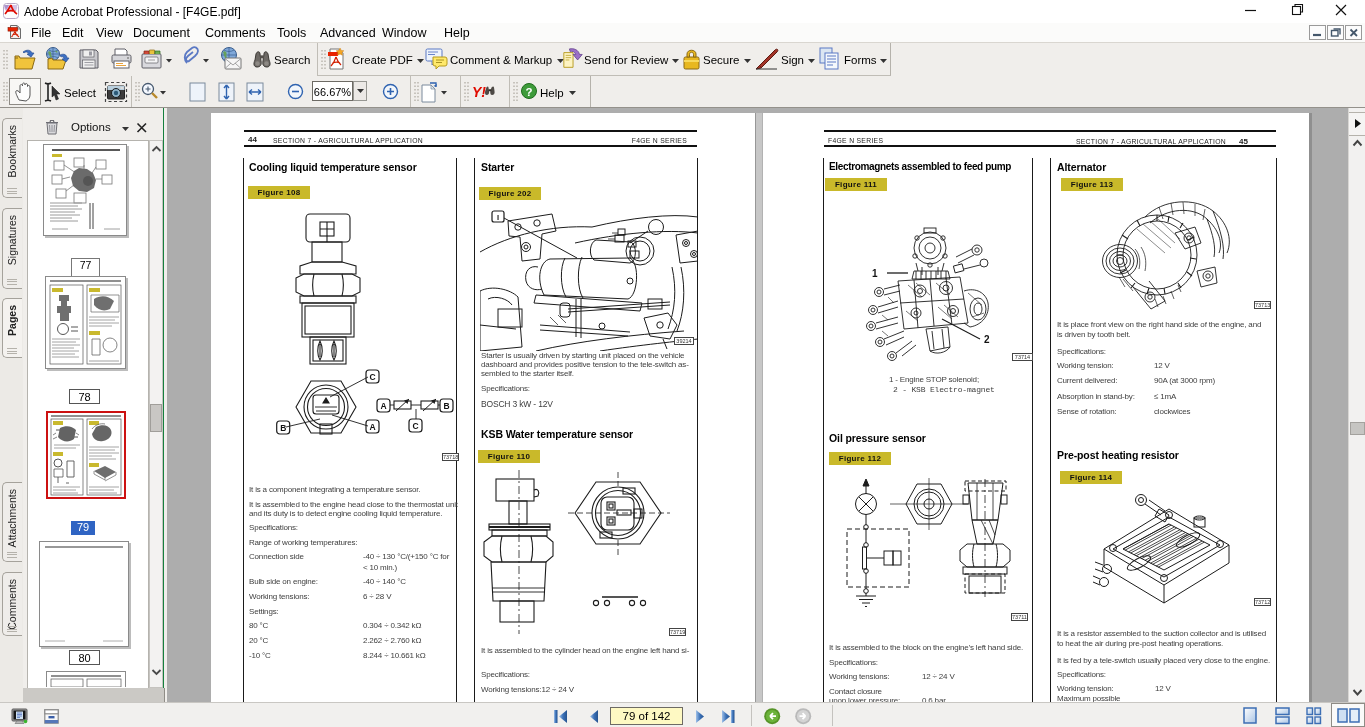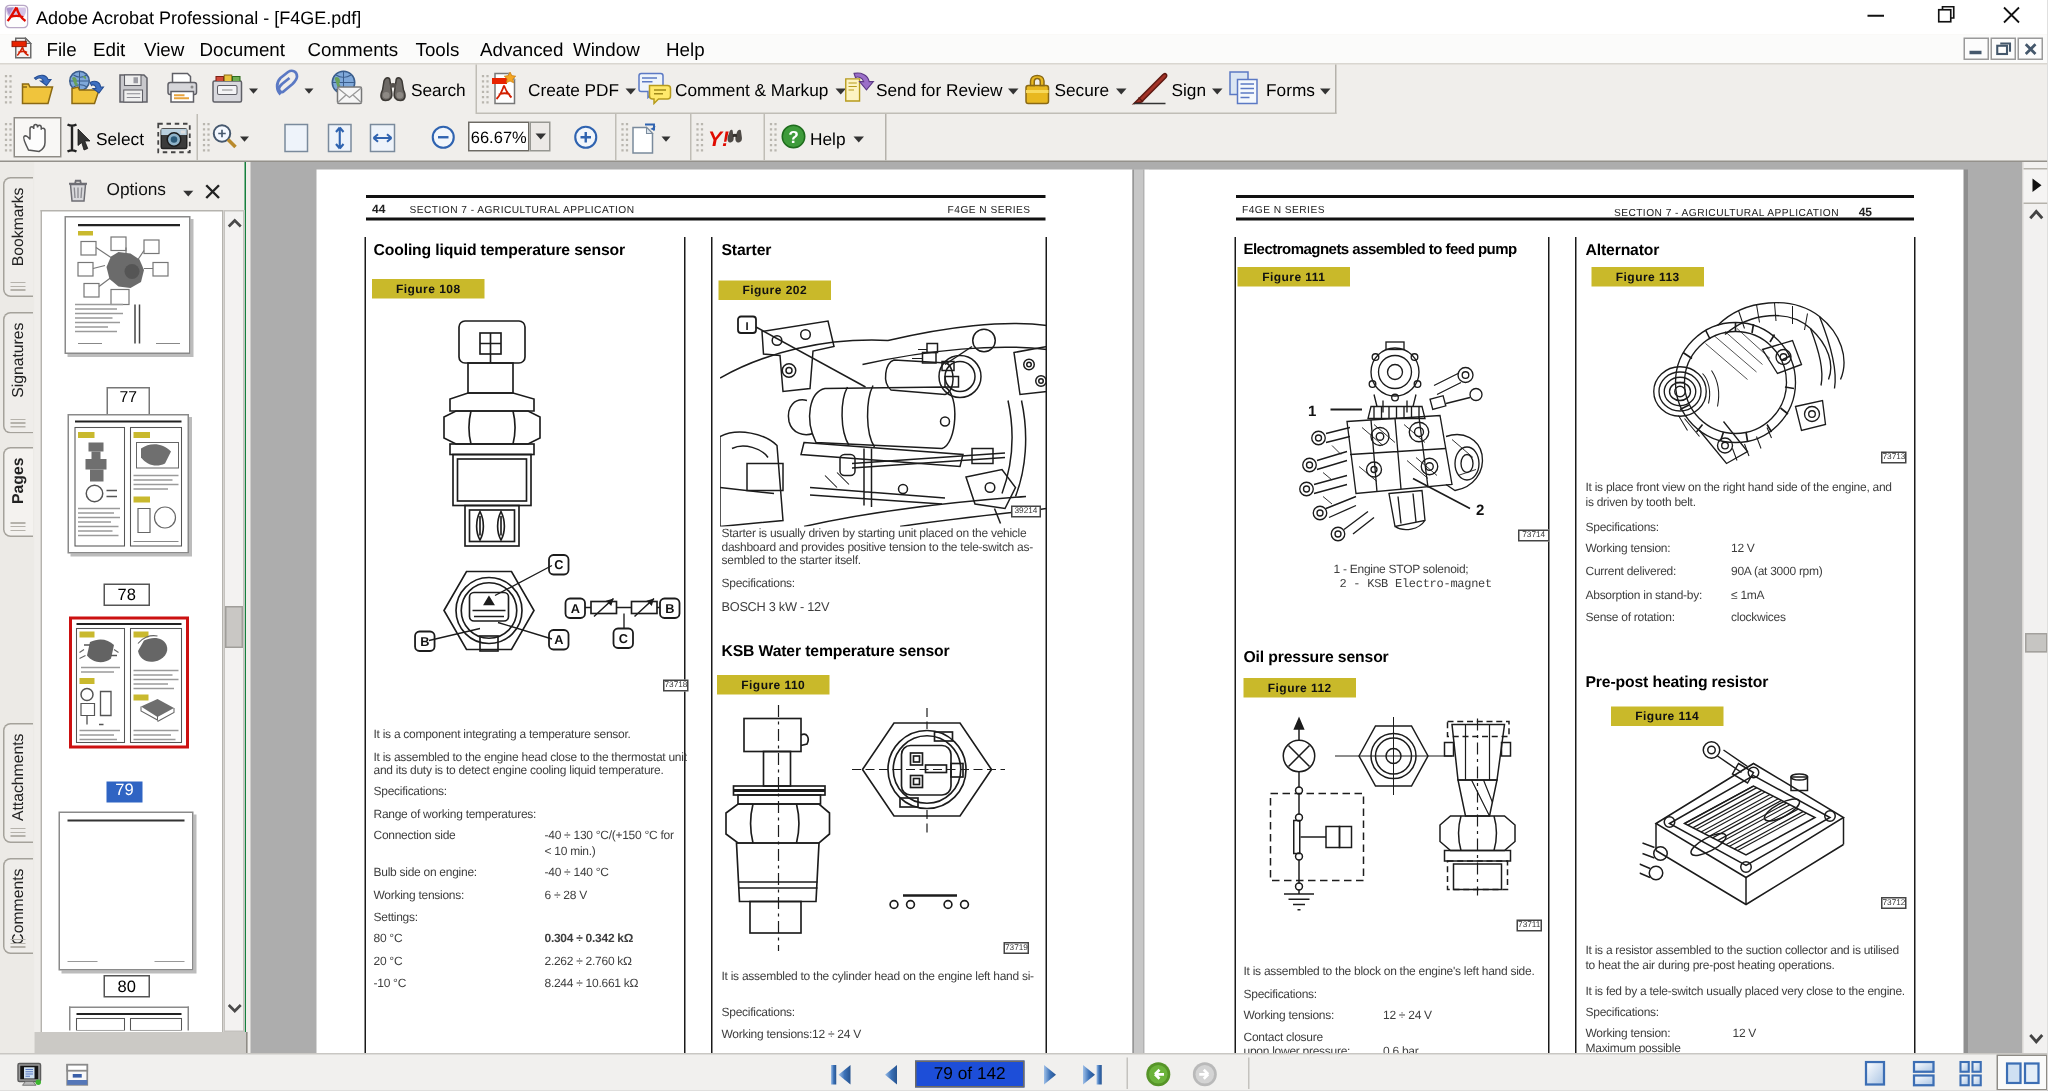--- a/index.html
+++ b/index.html
@@ -421,21 +421,21 @@
       </svg>
     </div>
   </div>
   <div class="abs" style="left:23px;top:688px;width:142px;height:14px;background:#cbc9c5;border-right:1px solid #8f8c86;"></div>
 
   <style>
     .pt  { position:absolute; font-size:8px; color:#3e3e3e; white-space:nowrap; letter-spacing:-0.18px; }
     .pv  { position:absolute; font-size:8px; color:#3e3e3e; white-space:nowrap; letter-spacing:-0.18px; }
     .ph  { position:absolute; font-size:10.5px; font-weight:bold; color:#000; white-space:nowrap; letter-spacing:-0.1px; }
     .hd  { position:absolute; font-size:6.8px; color:#222; white-space:nowrap; letter-spacing:0.3px; }
-    .fig { position:absolute; width:75px; height:13px; background:#c9b92a; font-size:8px; font-weight:bold; color:#111; text-align:center; line-height:13px; letter-spacing:0.3px; }
+    .fig { position:absolute; width:62px; height:13px; background:#c9b92a; font-size:8px; font-weight:bold; color:#111; text-align:center; line-height:13px; letter-spacing:0.3px; }
     .vl  { position:absolute; width:1px; background:#1a1a1a; top:45px; height:544px; }
     .num { position:absolute; border:1px solid #444; font-size:5.5px; color:#333; text-align:center; line-height:6px; background:#fff; }
   </style>
   <div class="abs" id="doc" style="left:167px;top:108px;width:1181px;height:594px;background:#adadad;overflow:hidden;">
 
     <div class="abs" id="p1" style="left:44px;top:5px;width:544px;height:589px;background:#fff;">
       <div class="abs" style="left:33px;top:17px;width:453px;height:2px;background:#111;"></div>
       <div class="abs" style="left:33px;top:32px;width:453px;height:1.5px;background:#111;"></div>
       <div class="hd" style="left:37px;top:22px;font-size:8px;font-weight:bold;letter-spacing:0;">44</div>
       <div class="hd" style="left:62px;top:24px;">SECTION 7 - AGRICULTURAL APPLICATION</div>
@@ -504,21 +504,21 @@
       <div class="pt" style="left:38px;top:425px;">Range of working temperatures:</div>
       <div class="pt" style="left:38px;top:439px;">Connection side</div>
       <div class="pv" style="left:152px;top:439px;">-40 ÷ 130 °C/(+150 °C for</div>
       <div class="pv" style="left:152px;top:450px;">&lt; 10 min.)</div>
       <div class="pt" style="left:38px;top:464px;">Bulb side on engine:</div>
       <div class="pv" style="left:152px;top:464px;">-40 ÷ 140 °C</div>
       <div class="pt" style="left:38px;top:479px;">Working tensions:</div>
       <div class="pv" style="left:152px;top:479px;">6 ÷ 28 V</div>
       <div class="pt" style="left:38px;top:494px;">Settings:</div>
       <div class="pt" style="left:38px;top:508px;">80 °C</div>
-      <div class="pv" style="left:152px;top:508px;font-weight:bold;">0.304 ÷ 0.342 kΩ</div>
+      <div class="pv" style="left:152px;top:508px;">0.304 ÷ 0.342 kΩ</div>
       <div class="pt" style="left:38px;top:523px;">20 °C</div>
       <div class="pv" style="left:152px;top:523px;">2.262 ÷ 2.760 kΩ</div>
       <div class="pt" style="left:38px;top:538px;">-10 °C</div>
       <div class="pv" style="left:152px;top:538px;">8.244 ÷ 10.661 kΩ</div>
 
       <div class="ph" style="left:270px;top:48px;">Starter</div>
       <div class="fig" style="left:268px;top:74px;">Figure 202</div>
       <div id="fig109" class="abs" style="left:269px;top:92px;">
         <svg width="218" height="146" viewBox="0 0 218 146">
           <g stroke="#1c1c1c" fill="none" stroke-width="1">
@@ -793,21 +793,21 @@
       <div class="pt" style="left:294px;top:234px;">Specifications:</div>
       <div class="pt" style="left:294px;top:248px;">Working tension:</div>
       <div class="pv" style="left:391px;top:248px;">12 V</div>
       <div class="pt" style="left:294px;top:263px;">Current delivered:</div>
       <div class="pv" style="left:391px;top:263px;">90A (at 3000 rpm)</div>
       <div class="pt" style="left:294px;top:279px;">Absorption in stand-by:</div>
       <div class="pv" style="left:391px;top:279px;">≤ 1mA</div>
       <div class="pt" style="left:294px;top:294px;">Sense of rotation:</div>
       <div class="pv" style="left:391px;top:294px;">clockwices</div>
       <div class="ph" style="left:294px;top:336px;">Pre-post heating resistor</div>
-      <div class="fig" style="left:311px;top:358px;">Figure 114</div>
+      <div class="fig" style="left:297px;top:358px;">Figure 114</div>
       <div id="fig114" class="abs" style="left:330px;top:378px;">
         <svg width="190" height="122" viewBox="0 0 190 122">
           <g stroke="#1c1c1c" fill="none" stroke-width="1">
             <circle cx="48" cy="9" r="5.5"></circle>
               <circle cx="48" cy="9" r="2.5"></circle>
             <path d="M52 13 L68 24 M56 9 L72 20"></path>
             <path d="M66 18 L76 24 L72 31 L62 25 Z"></path>
             <path d="M11 58 L76 18 L136 54 L71 94 Z"></path>
             <path d="M20 58 L76 26 L127 54 L71 86 Z"></path>
             <path d="M30 58 L76 33 L117 54 L71 79 Z"></path>
@@ -878,21 +878,21 @@
             <stop offset="1" stop-color="#26538f"></stop>
         </linearGradient>
       </defs>
       <rect x="4" y="3" width="3.5" height="13" fill="url(#bt)"></rect>
       <path d="M17 3 L17 16 L9 9.5 Z" fill="url(#bt)"></path>
       <path d="M48 3 L48 16 L40 9.5 Z" fill="url(#bt)"></path>
       <path d="M146 3 L146 16 L154 9.5 Z" fill="url(#bt)"></path>
       <path d="M172 3 L172 16 L180 9.5 Z" fill="url(#bt)"></path>
       <rect x="181" y="3" width="3.5" height="13" fill="url(#bt)"></rect>
     </svg>
-    <div class="abs" style="left:610px;top:4px;width:73px;height:18px;background:#1d4ed8;border:1px solid #6d6a64;font-size:11.5px;color:#000;text-align:center;line-height:17px;">79 of 142</div>
+    <div class="abs" style="left:610px;top:4px;width:73px;height:18px;background:#fef9c3;border:1px solid #6d6a64;font-size:11.5px;color:#000;text-align:center;line-height:17px;">79 of 142</div>
     <div class="abs" style="left:751px;top:2px;width:1px;height:21px;background:#c4c2be;"></div>
     <svg class="abs" style="left:764px;top:5px" width="22" height="17" viewBox="0 0 22 17">
       <circle cx="8.2" cy="8.2" r="8" fill="#569428"></circle>
       <circle cx="8.2" cy="8.2" r="6.2" fill="#6cb33b"></circle>
       <path d="M12 8.2 H6 M6 8.2 L9 5.2 M6 8.2 L9 11.2" stroke="#fff" stroke-width="1.8" fill="none"></path>
     </svg>
     <svg class="abs" style="left:795px;top:5px" width="22" height="17" viewBox="0 0 22 17">
       <circle cx="8.2" cy="8.2" r="8" fill="#b9b9b9"></circle>
       <circle cx="8.2" cy="8.2" r="6.2" fill="#d4d4d4"></circle>
       <path d="M4.5 8.2 H10.5 M10.5 8.2 L7.5 5.2 M10.5 8.2 L7.5 11.2" stroke="#fff" stroke-width="1.8" fill="none"></path>

